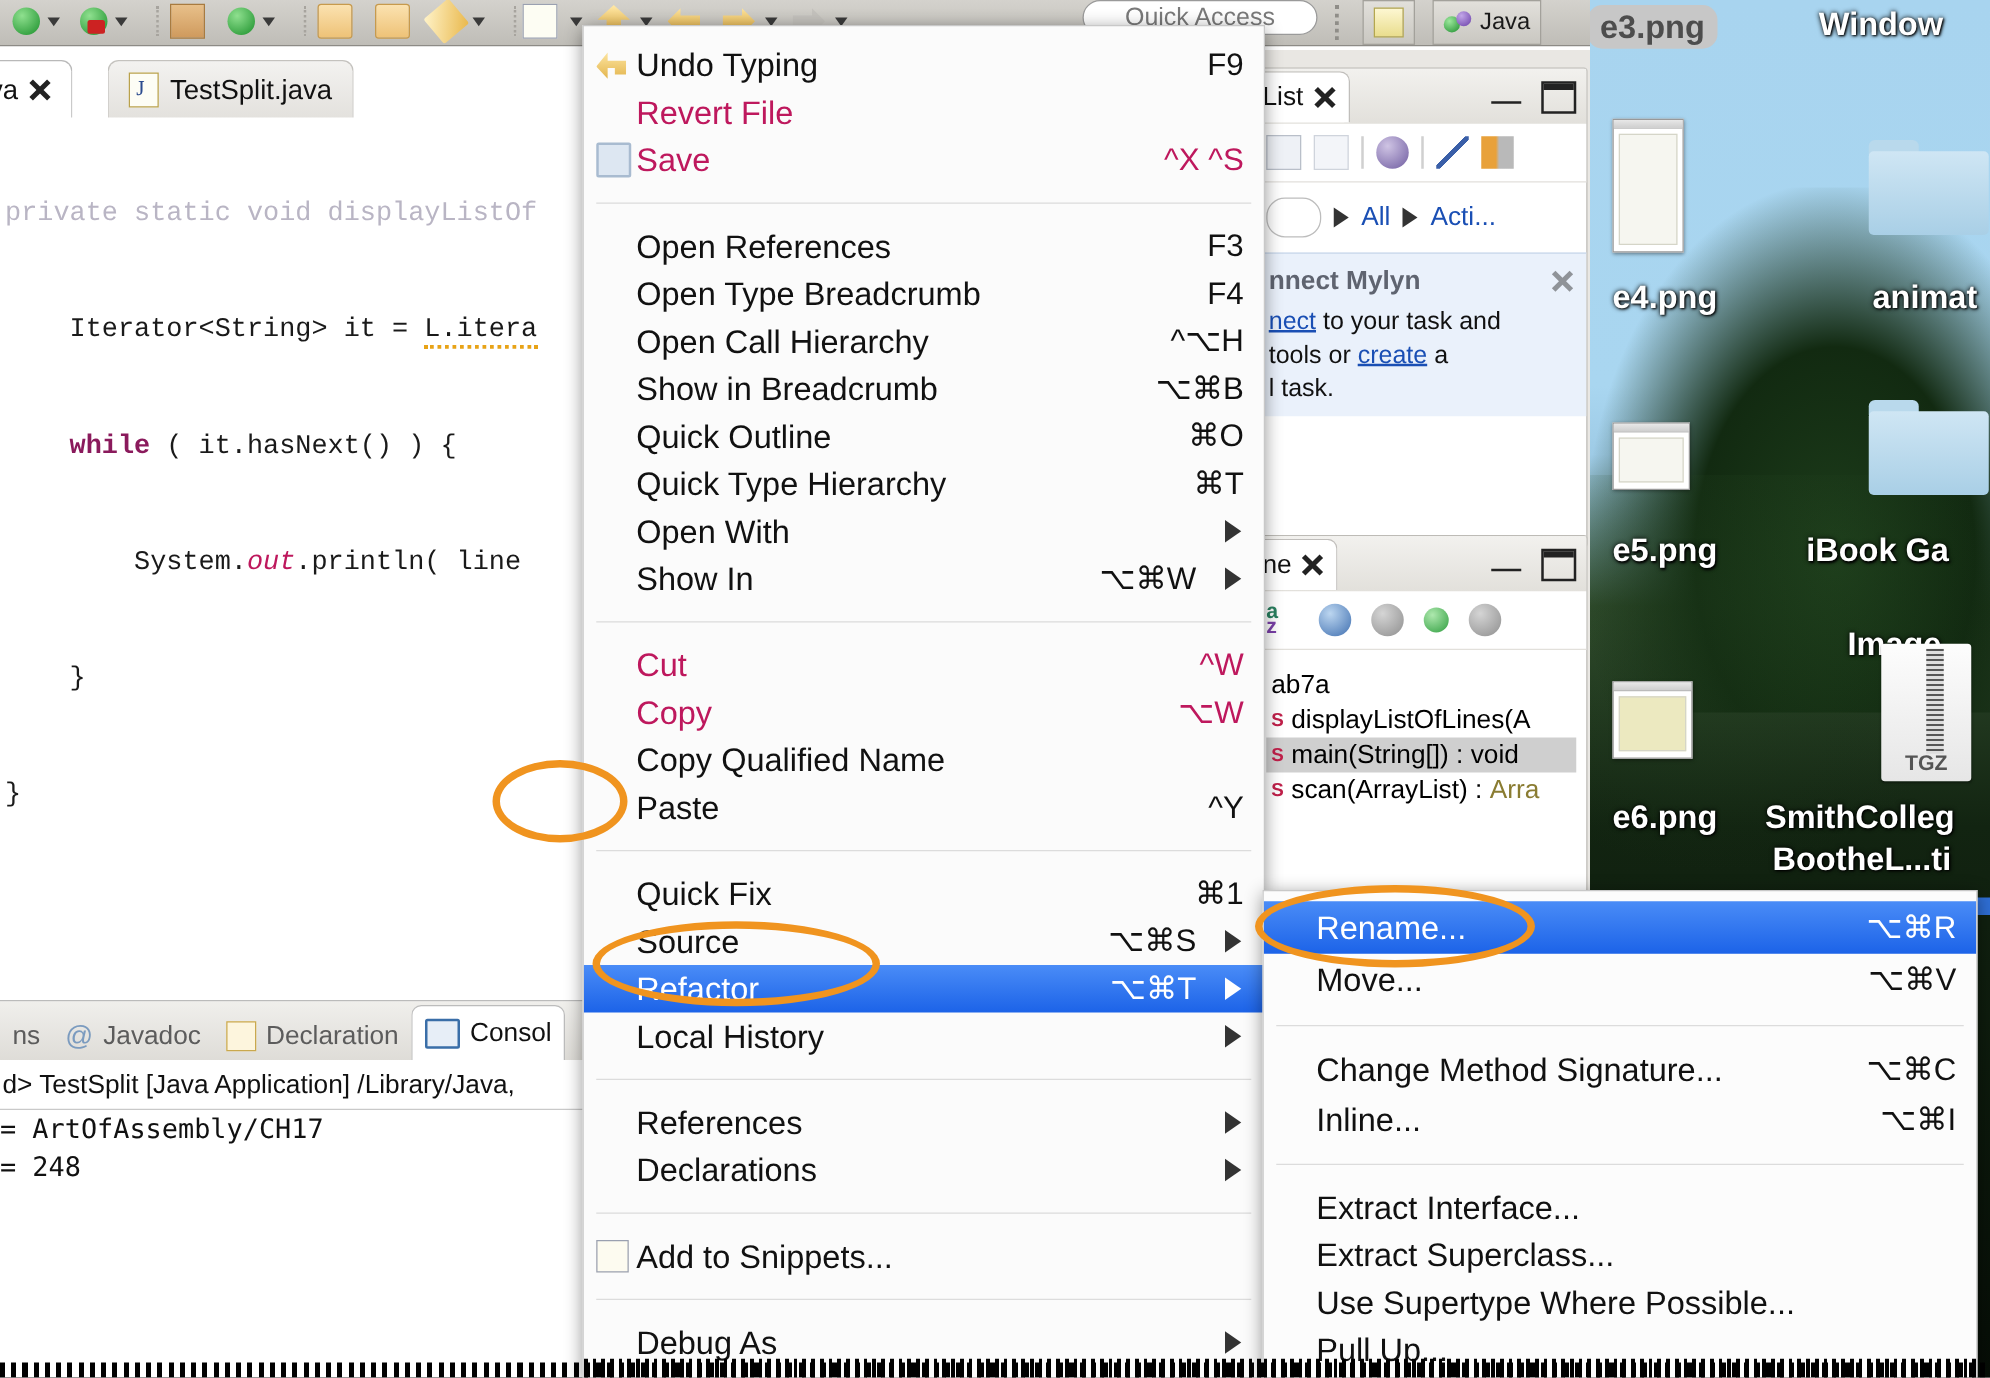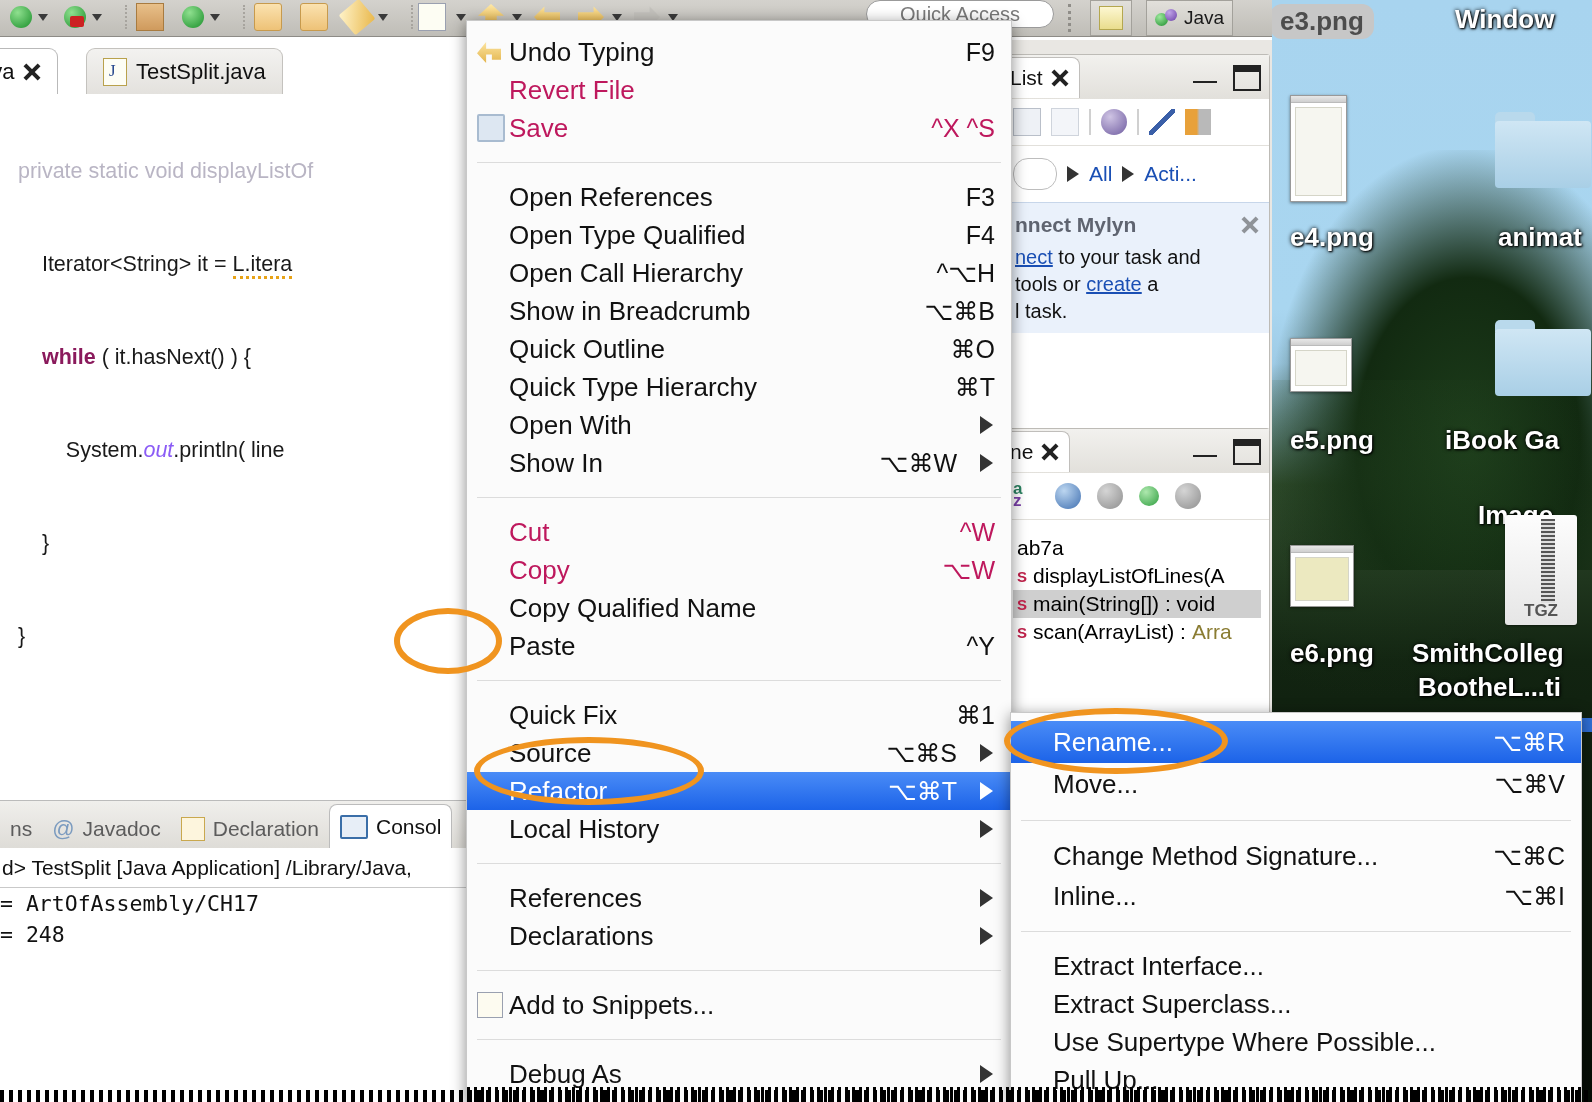--- a/index.html
+++ b/index.html
@@ -46,24 +46,24 @@
   .etab.active{background:#fff;border:1px solid #b9b9b9;border-bottom:none;}
   .etab.inactive{background:linear-gradient(#f3f2f0,#e3e1dd);border:1px solid #c4c2be;border-bottom:none;}
   .xicon{display:inline-block;width:18px;height:18px;position:relative;}
   .xicon:before,.xicon:after{content:"";position:absolute;left:7px;top:-1px;width:4px;height:20px;background:#222;}
   .xicon:before{transform:rotate(45deg);} .xicon:after{transform:rotate(-45deg);}
   .jfile{display:inline-block;width:22px;height:26px;background:#fdfdf5;border:1px solid #b9a14c;position:relative;}
   .jfile span{position:absolute;left:5px;top:2px;font-size:17px;color:#2b4b8f;font-family:"Liberation Serif",serif;}
 
   
   #code{position:absolute;left:0;top:94px;width:468px;height:700px;background:#fff;overflow:hidden;
-     font-family:Liberation Sans, sans-serif;font-size:21.5px;line-height:31px;white-space:pre;color:#1a1a1a;padding-left:14px;}
+     font-family:Liberation Mono, monospace;font-size:21.5px;line-height:31px;white-space:pre;color:#1a1a1a;}
   #code .ln{position:relative;height:31px;padding-left:4px;}
   .kw{color:#8a1a5c;font-weight:bold;}
-  .fld{color:#8b5cf6;font-style:italic;text-align:center;}
+  .fld{color:#be185d;font-style:italic;text-align:center;}
   .warn{border-bottom:3px dotted #e8a317;}
   .faded{color:#b9b5c4;}
 
   
   #console-tabs{position:absolute;left:0;top:800px;width:468px;height:48px;background:linear-gradient(#f0efec,#dedcd7);
      border-top:1px solid #bbb;display:flex;align-items:flex-end;}
   .ctab{height:40px;display:flex;align-items:center;gap:8px;padding:0 10px;font-size:21px;color:#5c5c5c;}
   .ctab.active{background:#fff;color:#111;border:1px solid #bcbcbc;border-bottom:none;border-radius:8px 8px 0 0;height:44px;}
   #console-body{position:absolute;left:0;top:848px;width:468px;height:254px;background:#fff;
      font-family:"DejaVu Sans Mono", monospace;font-size:21.5px;line-height:31px;color:#111;}
@@ -405,21 +405,21 @@
 
   <div class="mgap"></div>
     <div class="mdiv"></div>
     <div class="mgap"></div>
 
   <div class="mrow">
     <span>Open References</span>
     <span class="acc noarrow">F3</span>
   </div>
   <div class="mrow">
-    <span>Open Type Qualified</span>
+    <span>Open Type Breadcrumb</span>
     <span class="acc noarrow">F4</span>
   </div>
   <div class="mrow">
     <span>Open Call Hierarchy</span>
     <span class="acc noarrow">^⌥H</span>
   </div>
   <div class="mrow">
     <span>Show in Breadcrumb</span>
     <span class="acc noarrow">⌥⌘B</span>
   </div>

